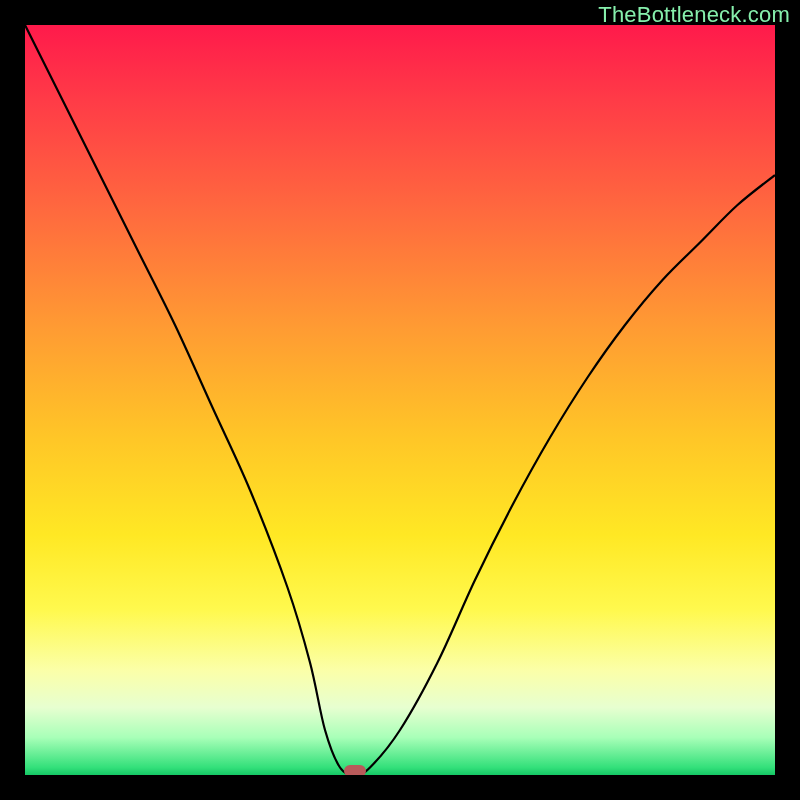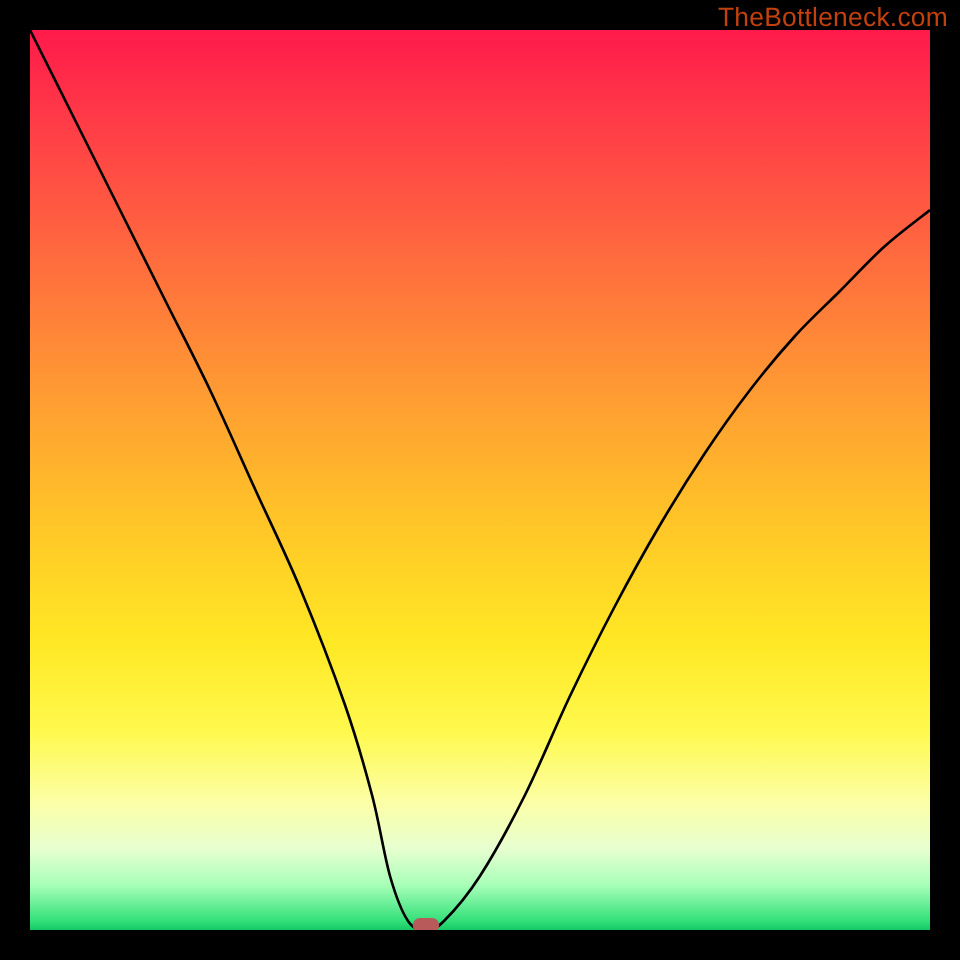--- a/index.html
+++ b/index.html
@@ -42,21 +42,21 @@
       #e7ffd0 91%,
       #a8ffb8 95%,
       #33e07a 99%,
       #15c765 100%
     );
   }
   .watermark {
     position: absolute;
     top: 2px;
     right: 10px;
-    color: #c2410c;
+    color: #86efac;
     font-size: 22px;
     font-weight: 500;
     letter-spacing: 0.2px;
     user-select: none;
   }
   .curve-svg {
     position: absolute;
     inset: 0;
   }
   .marker {

